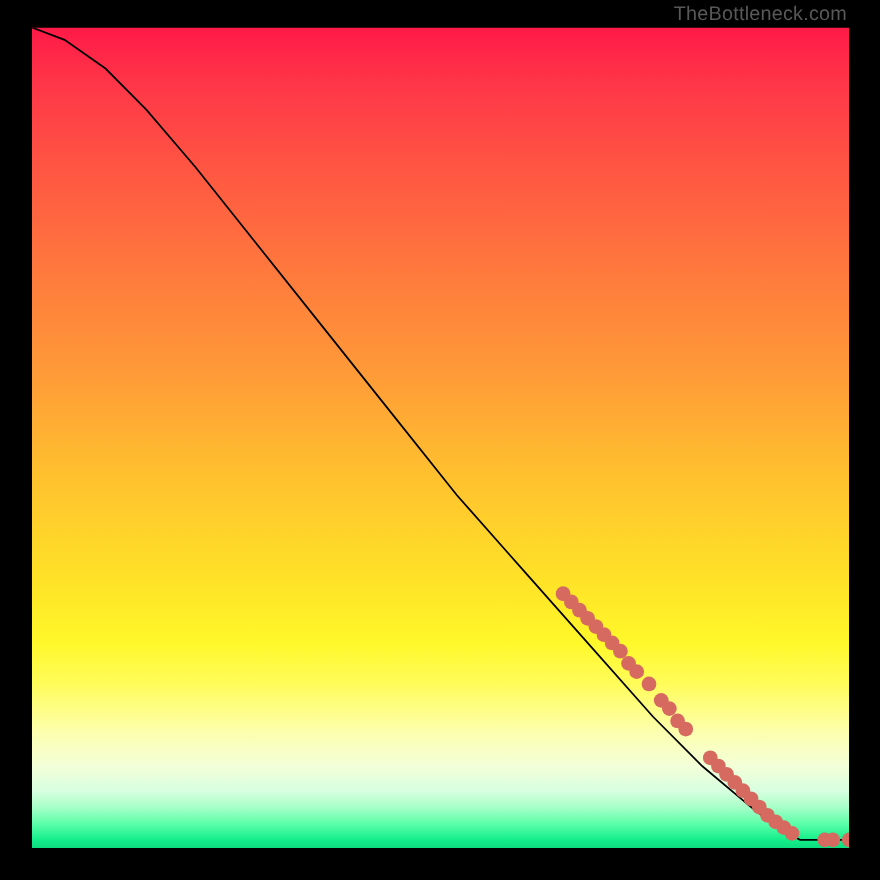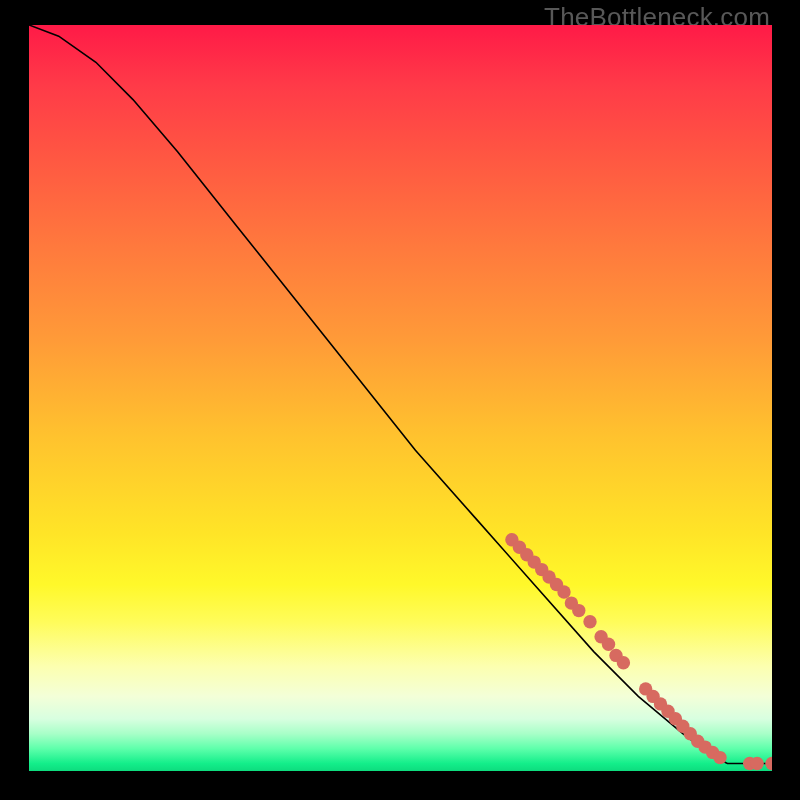--- a/index.html
+++ b/index.html
@@ -45,21 +45,21 @@
     position: absolute;
     inset: 0;
     width: 743px;
     height: 746px;
   }
   .watermark {
     position: absolute;
     top: 2px;
     right: 30px;
     color: #585858;
-    font-size: 26px;
+    font-size: 18px;
     font-weight: 500;
     letter-spacing: 0.2px;
     user-select: none;
   }
 </style>
 </head>
 <body>
 
 <div class="watermark">TheBottleneck.com</div>
 

